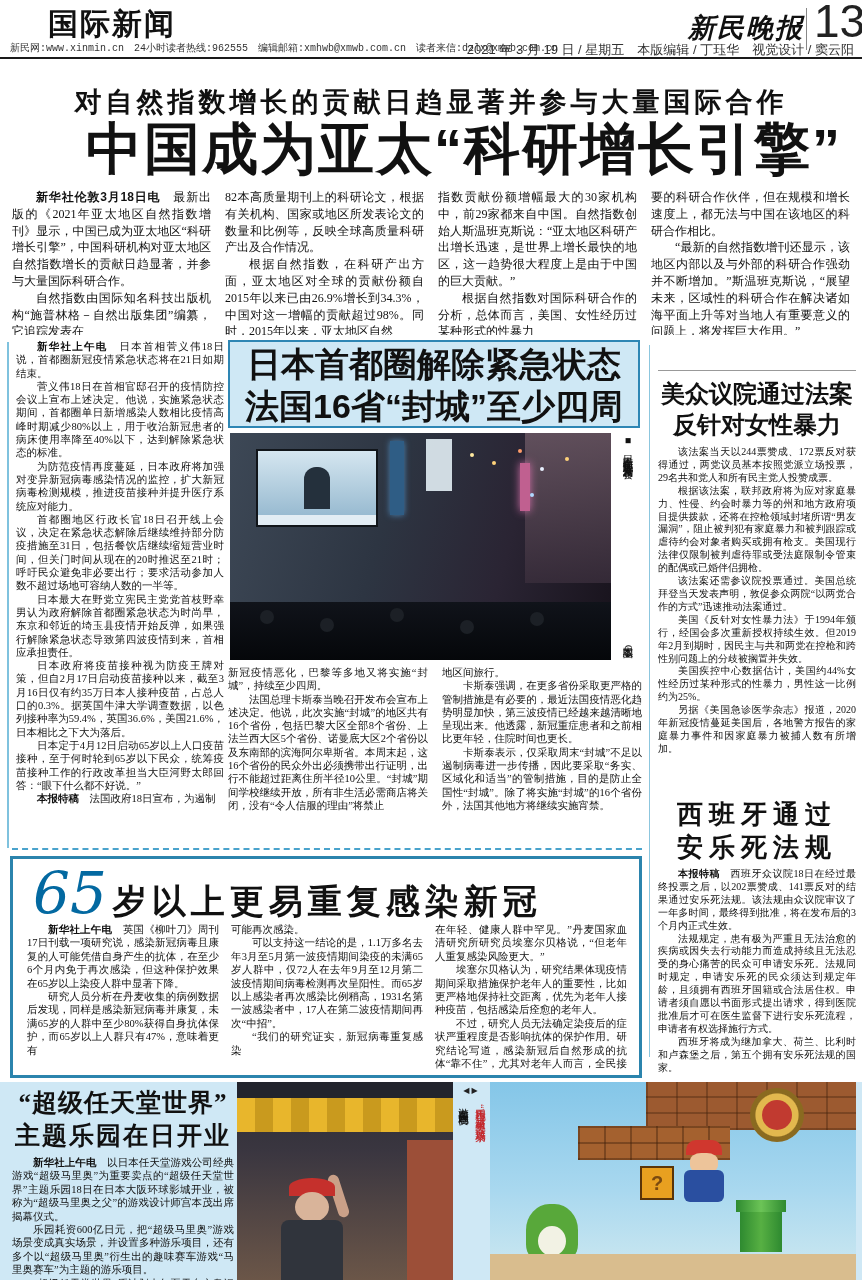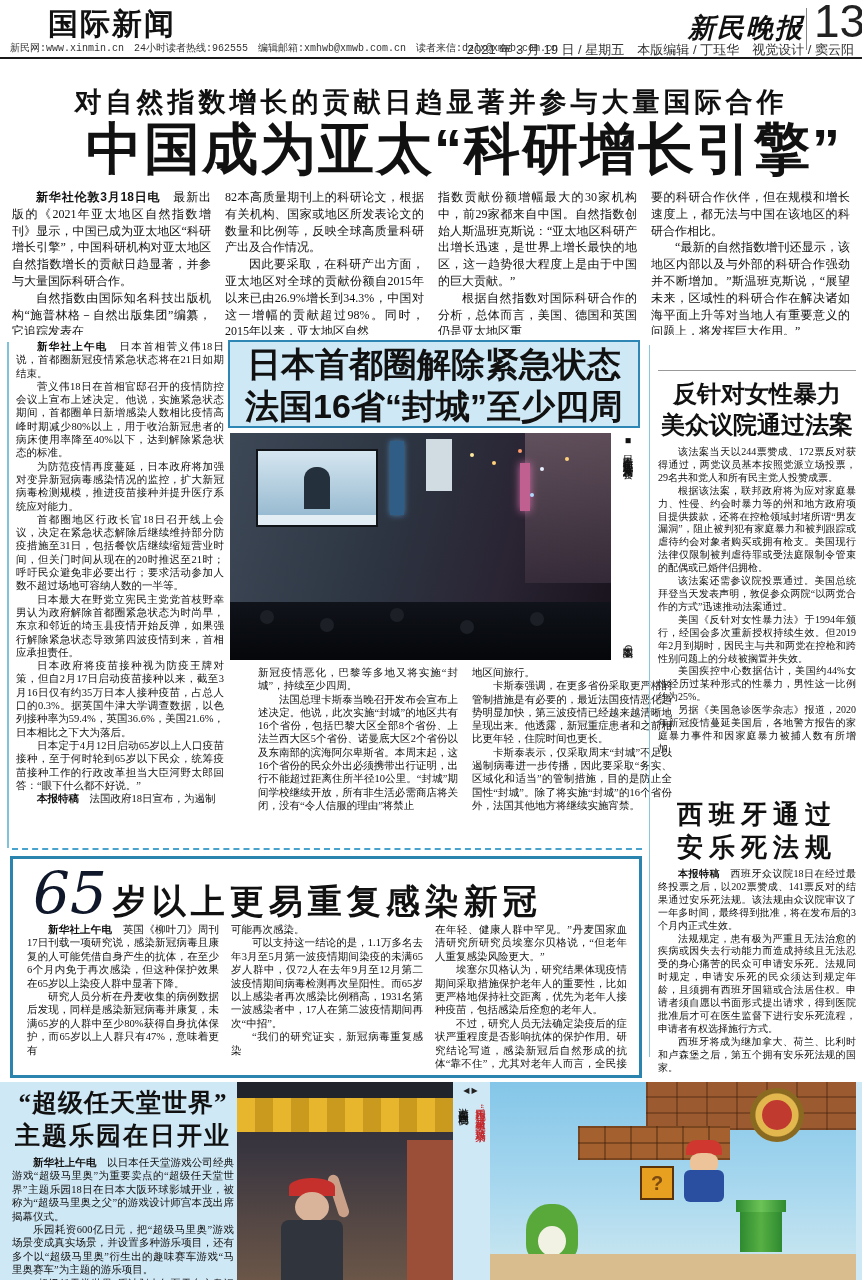--- a/index.html
+++ b/index.html
@@ -35,40 +35,40 @@
                 background:#cfe8f5;border:2px solid #2e86b4;text-align:center;
                 font-size:34px;line-height:42px;font-weight:900;padding-top:1px;}
   #mid-photo{left:230px;top:433px;width:381px;height:227px;overflow:hidden;
              background:linear-gradient(105deg,#3d4856 0%,#2d3542 40%,#2a2433 70%,#17121b 100%);}
   #side-cap{left:614px;top:433px;width:27px;height:227px;font-size:10.5px;}
   .vtext{writing-mode:vertical-rl;letter-spacing:1px;}
   #side-cap .vtext{position:absolute;left:50%;transform:translateX(-50%);}
   #side-cap .cap-top{top:2px;}
   #side-cap .cap-bottom{bottom:2px;}
   #france-cols{left:228px;top:666px;width:414px;height:180px;display:flex;gap:14px;overflow:hidden;
-               font-size:10.5px;line-height:13.3px;text-align:justify;margin-left:30px;}
+               font-size:10.5px;line-height:13.3px;text-align:justify;}
   #france-cols .col{flex:1;}
   #dashed-rule{left:12px;top:848px;width:630px;border-top:2px dashed #4aa3cc;}
 
   
   #right-divider{left:649px;top:345px;height:712px;width:0;border-left:1px solid #8cc6de;}
   #us-rule{left:658px;top:370px;width:198px;border-top:1px solid #999;}
   #us-title{left:658px;top:378px;width:198px;text-align:center;font-size:24px;line-height:31px;font-weight:900;}
   #us-body{left:658px;top:446px;width:198px;height:348px;overflow:hidden;
            font-size:10px;line-height:12.9px;text-align:justify;}
   #spain-title{left:658px;top:798px;width:198px;text-align:center;font-size:26px;line-height:33px;
                font-weight:900;letter-spacing:6px;}
   #spain-body{left:658px;top:868px;width:198px;height:206px;overflow:hidden;
               font-size:10px;line-height:12.9px;text-align:justify;}
 
   
   #reinfect-box{left:10px;top:856px;width:632px;height:222px;box-sizing:border-box;
                 border:3px solid #2b84ad;background:#fff;}
   #reinfect-title{position:absolute;left:20px;top:0px;display:flex;align-items:baseline;}
-  #reinfect-num{font-size:58px;font-style:italic;color:#0f172a;font-family:"DejaVu Serif","Liberation Serif",serif;}
+  #reinfect-num{font-size:58px;font-style:italic;color:#0369a1;font-family:"DejaVu Serif","Liberation Serif",serif;}
   #reinfect-text{font-size:34px;font-weight:900;letter-spacing:5px;margin-left:6px;
                  font-family:"Liberation Sans","DejaVu Sans",sans-serif;}
   #reinfect-body{position:absolute;left:14px;top:64px;width:600px;height:148px;display:flex;gap:12px;
                  overflow:hidden;font-size:10.5px;line-height:13.4px;text-align:justify;}
   #reinfect-body .col{flex:1;}
 
   
   #bottom-band{left:0;top:1082px;width:862px;height:198px;background:#cfe8f5;}
   #nin-title1{left:12px;top:1086px;width:222px;text-align:center;font-size:25px;font-weight:bold;letter-spacing:1px;}
   #nin-title2{left:12px;top:1119px;width:222px;text-align:center;font-size:25px;font-weight:bold;letter-spacing:2px;}
@@ -142,25 +142,25 @@
 
   <div class="abs" id="lead-kicker">对自然指数增长的贡献日趋显著并参与大量国际合作</div>
   <div class="abs sans" id="lead-headline">中国成为亚太“科研增长引擎”</div>
   <div class="abs" id="lead-body">
     <div class="col">
       <p><b class="tag">新华社伦敦3月18日电</b>　<span>最新出版的《2021年亚太地区自然指数增刊》显示，中国已成为亚太地区“科研增长引擎”，中国科研机构对亚太地区自然指数增长的贡献日趋显著，并参与大量国际科研合作。</span></p>
       <p>自然指数由国际知名科技出版机构“施普林格－自然出版集团”编纂，它追踪发表在</p>
     </div>
     <div class="col">
       <p class="cont">82本高质量期刊上的科研论文，根据有关机构、国家或地区所发表论文的数量和比例等，反映全球高质量科研产出及合作情况。</p>
-      <p>因此要采取，在科研产出方面，亚太地区对全球的贡献份额自2015年以来已由26.9%增长到34.3%，中国对这一增幅的贡献超过98%。同时，2015年以来，亚太地区自然</p>
+      <p>根据自然指数，在科研产出方面，亚太地区对全球的贡献份额自2015年以来已由26.9%增长到34.3%，中国对这一增幅的贡献超过98%。同时，2015年以来，亚太地区自然</p>
     </div>
     <div class="col">
       <p class="cont">指数贡献份额增幅最大的30家机构中，前29家都来自中国。自然指数创始人斯温班克斯说：“亚太地区科研产出增长迅速，是世界上增长最快的地区，这一趋势很大程度上是由于中国的巨大贡献。”</p>
-      <p>根据自然指数对国际科研合作的分析，总体而言，美国、德国和英国仍是亚太地区重</p>
+      <p>根据自然指数对国际科研合作的分析，总体而言，美国、女性经历过某种形式的性暴力</p>
     </div>
     <div class="col">
       <p class="cont">要的科研合作伙伴，但在规模和增长速度上，都无法与中国在该地区的科研合作相比。</p>
       <p>“最新的自然指数增刊还显示，该地区内部以及与外部的科研合作强劲并不断增加。”斯温班克斯说，“展望未来，区域性的科研合作在解决诸如海平面上升等对当地人有重要意义的问题上，将发挥巨大作用。”</p>
     </div>
   </div>
 
   <div class="abs" id="left-accent"></div>
   <div class="abs" id="japan-col">
     <p><b class="tag">新华社上午电</b>　<span>日本首相菅义伟18日说，首都圈新冠疫情紧急状态将在21日如期结束。</span></p>
@@ -212,22 +212,22 @@
       <p>卡斯泰强调，在更多省份采取更严格的管制措施是有必要的，最近法国疫情恶化趋势明显加快，第三波疫情已经越来越清晰地呈现出来。他透露，新冠重症患者和之前相比更年轻，住院时间也更长。</p>
       <p>卡斯泰表示，仅采取周末“封城”不足以遏制病毒进一步传播，因此要采取“务实、区域化和适当”的管制措施，目的是防止全国性“封城”。除了将实施“封城”的16个省份外，法国其他地方将继续实施宵禁。</p>
     </div>
   </div>
 
   <div class="abs" id="dashed-rule"></div>
 
   <div class="abs" id="right-divider"></div>
   <div class="abs" id="us-rule"></div>
   <div class="abs sans" id="us-title">
+    <div>美众议院通过法案</div>
     <div>反针对女性暴力</div>
-    <div>美众议院通过法案</div>
   </div>
   <div class="abs" id="us-body">
     <p>该法案当天以244票赞成、172票反对获得通过，两党议员基本按照党派立场投票，29名共和党人和所有民主党人投赞成票。</p>
     <p>根据该法案，联邦政府将为应对家庭暴力、性侵、约会时暴力等的州和地方政府项目提供拨款，还将在控枪领域封堵所谓“男友漏洞”，阻止被判犯有家庭暴力和被判跟踪或虐待约会对象者购买或拥有枪支。美国现行法律仅限制被判虐待罪或受法庭限制令管束的配偶或已婚伴侣拥枪。</p>
     <p>该法案还需参议院投票通过。美国总统拜登当天发表声明，敦促参众两院“以两党合作的方式”迅速推动法案通过。</p>
     <p>美国《反针对女性暴力法》于1994年颁行，经国会多次重新授权持续生效。但2019年2月到期时，因民主与共和两党在控枪和跨性别问题上的分歧被搁置并失效。</p>
     <p>美国疾控中心数据估计，美国约44%女性经历过某种形式的性暴力，男性这一比例约为25%。</p>
     <p>另据《美国急诊医学杂志》报道，2020年新冠疫情蔓延美国后，各地警方报告的家庭暴力事件和因家庭暴力被捕人数有所增加。</p>
   </div>
 

